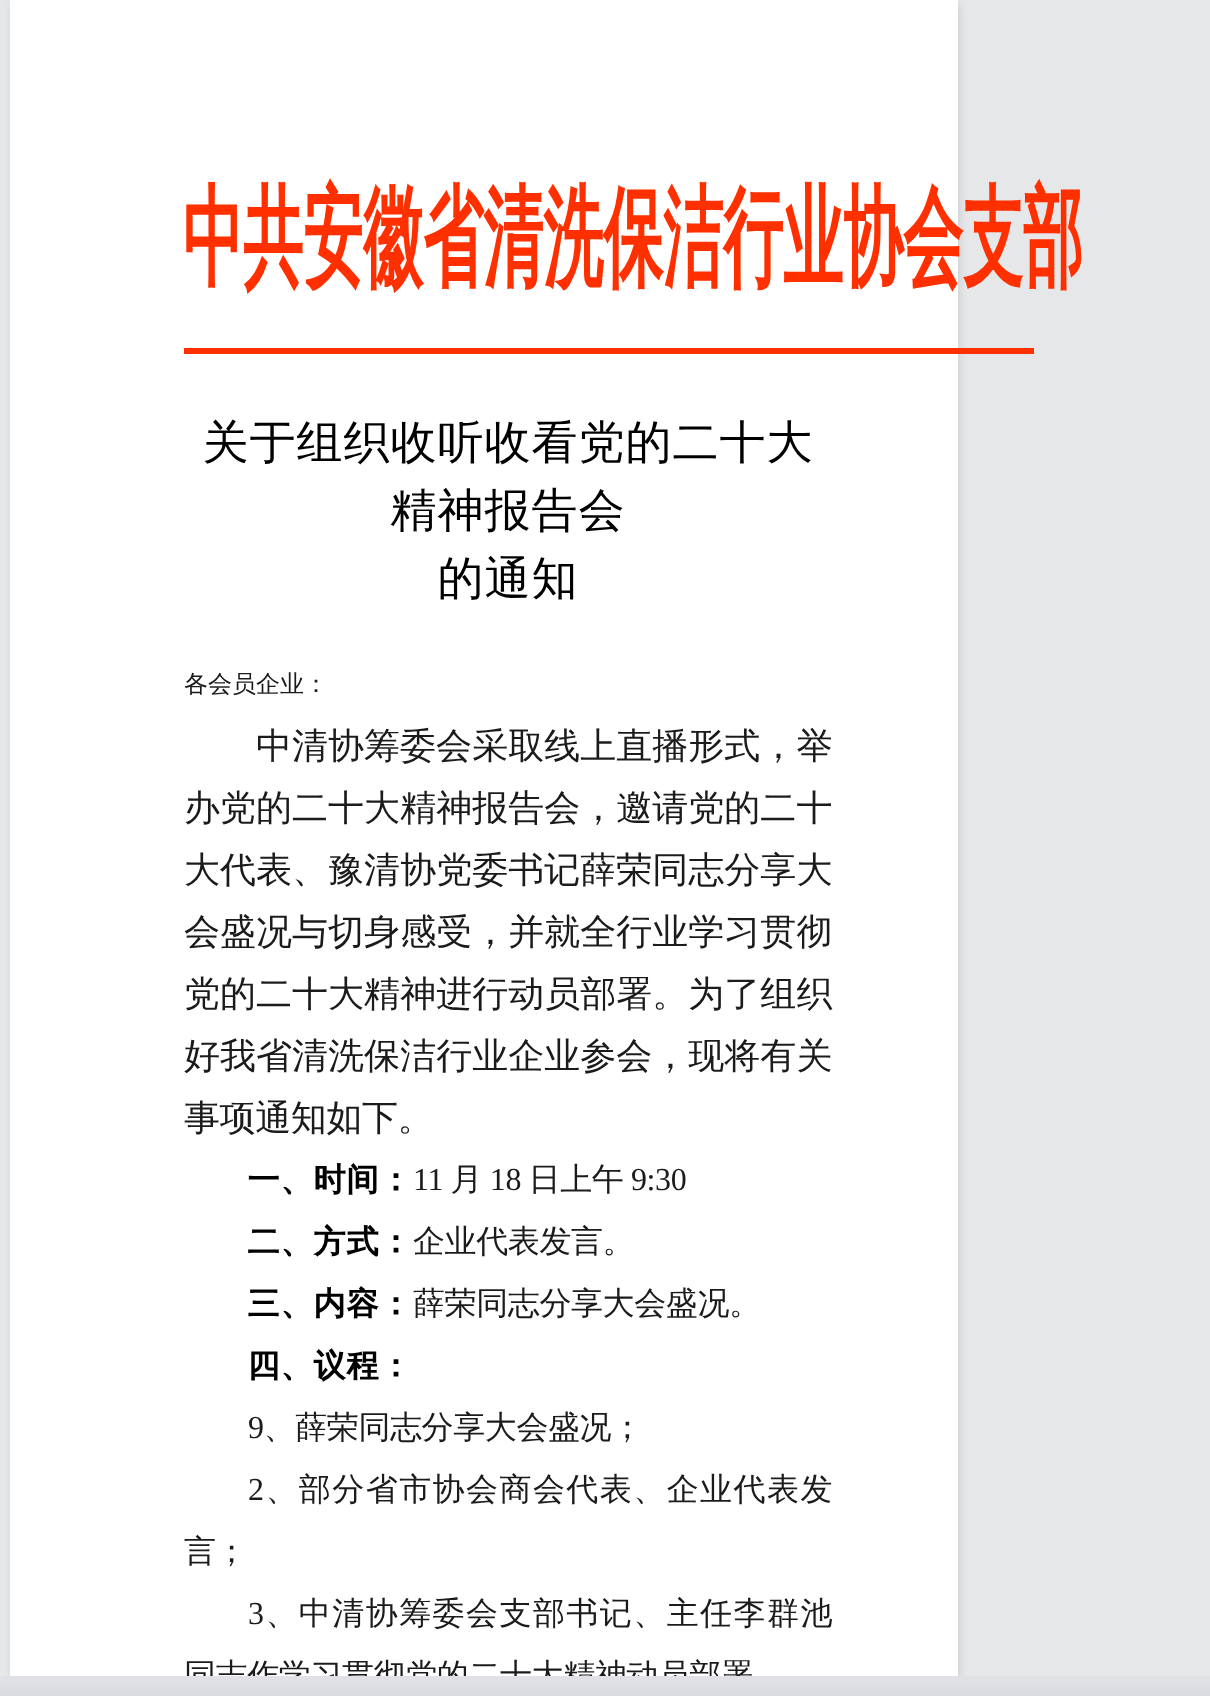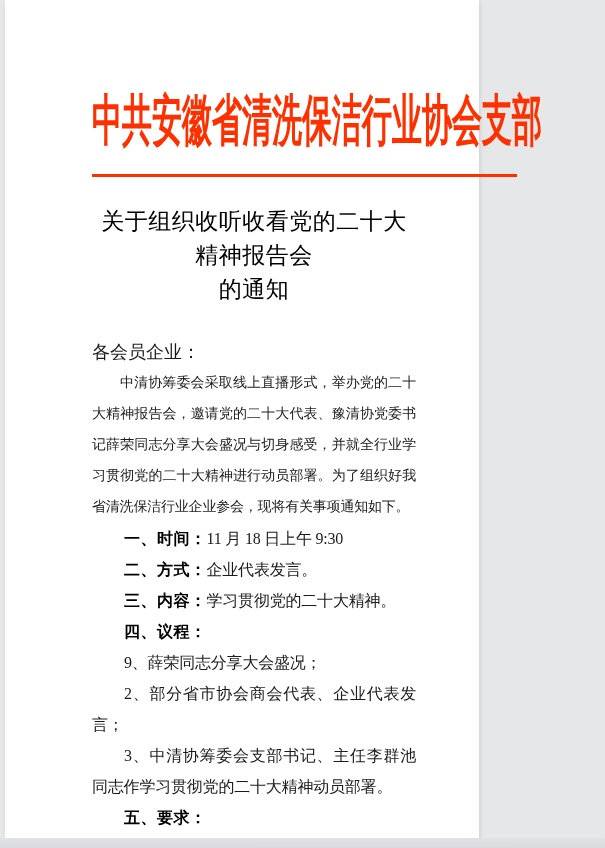--- a/index.html
+++ b/index.html
@@ -55,31 +55,30 @@
   .doc-title{
     margin-top:28px;
     text-align:center;
     font-size:23px;
     line-height:34px;
     font-weight:normal;
     color:#000;
     letter-spacing:0.5px;
   }
   .salutation{
-    margin-top:30px;
-    font-size:18px;
+    margin-top:20px;
+    font-size:12px;
     line-height:31px;
   }
   .intro{
-    font-size:14px;
+    font-size:18px;
     line-height:31px;
     text-indent:2em;
     text-align:justify;
     letter-spacing:-0.2px;
-    font-family:Liberation Mono, monospace;
   }
   .sec{
     font-size:16px;
     line-height:31px;
     text-indent:2em;
     text-align:justify;
     letter-spacing:-0.2px;
   }
   .sec .lbl{
     font-family:"Liberation Sans","DejaVu Sans",sans-serif;
@@ -106,21 +105,21 @@
     </div>
 
     <p class="salutation">各会员企业：</p>
 
     <p class="intro">中清协筹委会采取线上直播形式，举办党的二十大精神报告会，邀请党的二十大代表、豫清协党委书记薛荣同志分享大会盛况与切身感受，并就全行业学习贯彻党的二十大精神进行动员部署。为了组织好我省清洗保洁行业企业参会，现将有关事项通知如下。</p>
 
     <p class="sec"><b class="lbl">一、时间：</b><span>11 月 18 日上午 9:30</span></p>
 
     <p class="sec"><b class="lbl">二、方式：</b><span>企业代表发言。</span></p>
 
-    <p class="sec"><b class="lbl">三、内容：</b><span>学习贯彻党的二十大精神。</span></p>
+    <p class="sec"><b class="lbl">三、内容：</b><span>薛荣同志分享大会盛况。</span></p>
 
     <p class="sec"><b class="lbl">四、议程：</b><span></span></p>
 
     <p class="sec"><b class="lbl"></b><span>9、薛荣同志分享大会盛况；</span></p>
 
     <p class="sec"><b class="lbl"></b><span>2、部分省市协会商会代表、企业代表发言；</span></p>
 
     <p class="sec"><b class="lbl"></b><span>3、中清协筹委会支部书记、主任李群池同志作学习贯彻党的二十大精神动员部署。</span></p>
 
     <p class="sec"><b class="lbl">五、要求：</b><span></span></p>

